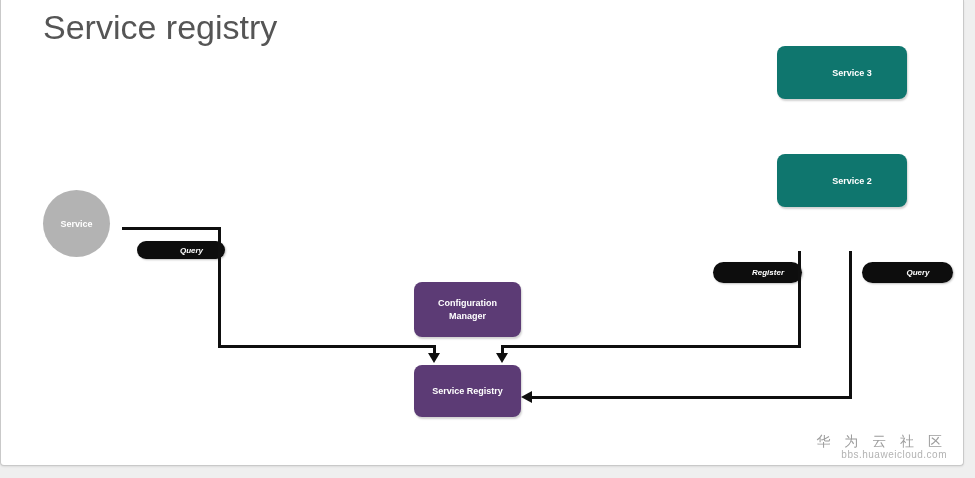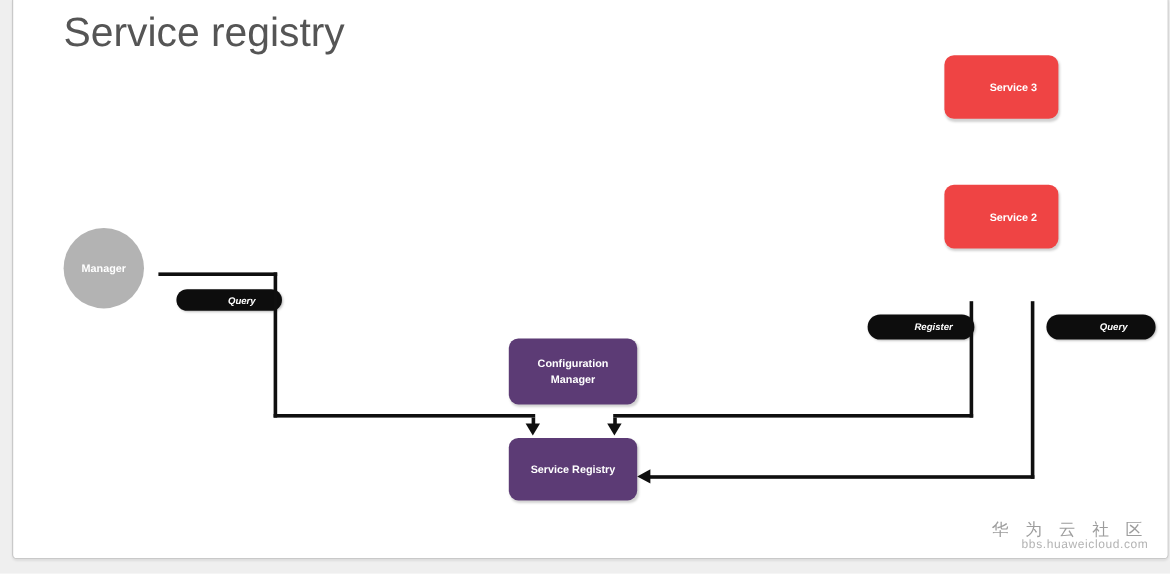--- a/index.html
+++ b/index.html
@@ -3,41 +3,41 @@
 <meta charset="utf-8">
 <style>
   html,body{margin:0;padding:0;}
   body{
     width:975px;height:478px;
     background:#efefef;
     font-family:"Liberation Sans","DejaVu Sans",sans-serif;
     position:relative;overflow:hidden;
   }
   .canvas{
-    position:absolute;left:10px;top:0;
+    position:absolute;left:0;top:0;
     width:962px;height:465px;
     background:#ffffff;
     border:1px solid #c9c9c9;border-top:none;
     border-radius:0 0 4px 4px;
     box-shadow:0 1px 2px rgba(0,0,0,0.08);
     text-decoration:underline;
   }
   .page-title{
     position:absolute;left:42px;top:8px;
     font-size:34px;font-weight:300;color:#555555;
     letter-spacing:0px;
   }
   .node{
     position:absolute;display:flex;align-items:center;justify-content:center;
     text-align:center;color:#ffffff;font-weight:bold;font-size:9px;
     box-sizing:border-box;
   }
   .service-box{
-    left:776px;width:95px;height:53px;
-    background:#ef4444;border-radius:8px;
+    left:776px;width:130px;height:53px;
+    background:#0f766e;border-radius:8px;
     box-shadow:1px 2px 2px rgba(0,0,0,0.18);
     padding-left:20px;
   }
   .svc3{top:46px;} .svc2{top:122px;margin-top:32px;} .svc1{top:198px;}
   .purple-box{
     left:413px;width:107px;
     background:#5c3b75;border-radius:8px;
     box-shadow:1px 2px 2px rgba(0,0,0,0.18);
     padding:0 14px;line-height:1.35;
   }
@@ -75,21 +75,21 @@
   .watermark .url{font-size:10px;color:#b3b3b3;letter-spacing:0.5px;}
 </style>
 </head>
 <body>
 
 <div class="canvas">
 
   <div class="page-title">Service registry</div>
 
   <div class="node client-circle">
-    <span>Manager</span>
+    <span>Service</span>
   </div>
 
   <div class="node service-box svc3">
     <span>Service 3</span>
   </div>
   <div class="node service-box svc2">
     <span>Service 2</span>
   </div>
 
   <div class="node purple-box config">

